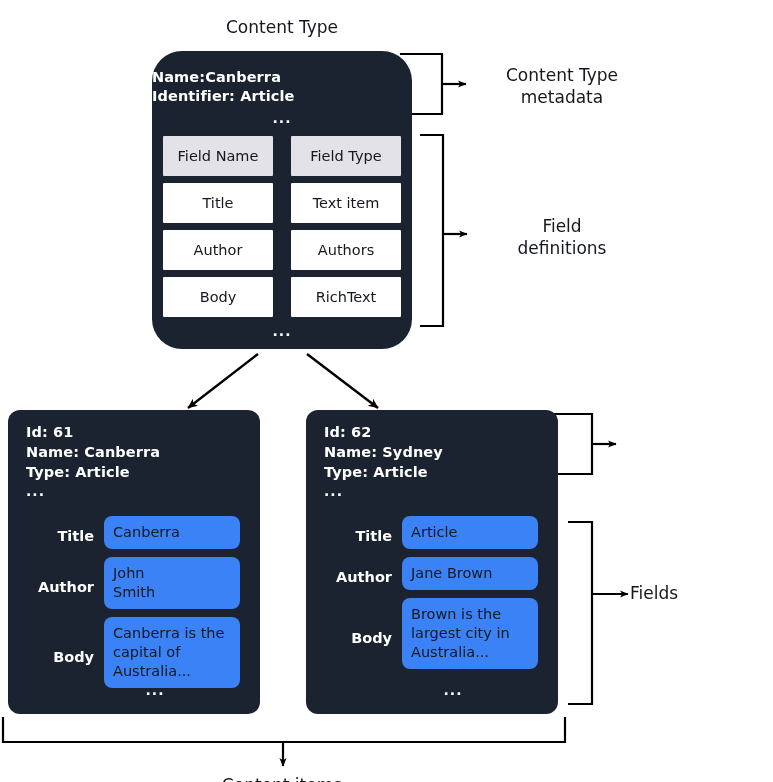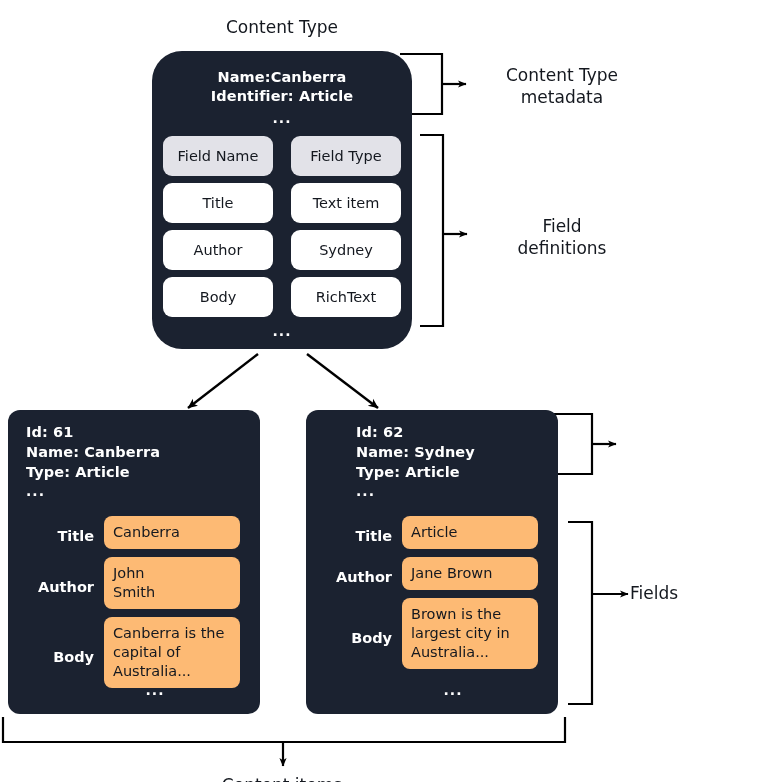--- a/index.html
+++ b/index.html
@@ -47,26 +47,24 @@
     left: 8px;
     top: 396px;
     width: 252px;
     height: 304px;
   }
   #item-card-2 {
     left: 306px;
     top: 396px;
     width: 252px;
     height: 304px;
-    padding-left: 32px;
   }
 
   
   .ct-meta {
-    text-align: center;
     color: #ffffff;
     font-weight: bold;
     font-size: 14.5px;
     line-height: 19px;
     padding-top: 17px;
     letter-spacing: 0.1px;
   }
   .ct-ellipsis {
     text-align: center;
     color: #ffffff;
@@ -83,21 +81,21 @@
     width: 238px;
   }
   .field-row {
     display: flex;
     justify-content: space-between;
     margin-bottom: 7px;
   }
   .fcell {
     width: 110px;
     height: 40px;
-    border-radius: 9px;
+    border-radius: 1px;
     display: flex;
     align-items: center;
     justify-content: center;
     font-size: 14.5px;
     color: #14181f;
     background: #ffffff;
     box-sizing: border-box;
   }
   .fcell.header {
     background: #e2e2e8;
@@ -151,21 +149,21 @@
     font-size: 14.5px;
     padding-right: 10px;
     box-sizing: border-box;
     flex: none;
   }
   .if-label.l1 { padding-top: 12px; }
   .if-label.l2 { padding-top: 22px; }
   .if-label.l3 { padding-top: 32px; }
   .if-value {
     width: 136px;
-    background: #fdba74;
+    background: #3b82f6;
     border-radius: 8px;
     color: #14181f;
     font-size: 14.5px;
     line-height: 19px;
     padding: 7px 9px;
     box-sizing: border-box;
     white-space: pre-line;
     flex: none;
   }
   .item-bottom-ellipsis {
@@ -256,21 +254,21 @@
       <div class="field-row">
         <div class="fcell header">Field Name</div>
         <div class="fcell header">Field Type</div>
       </div>
       <div class="field-row">
         <div class="fcell">Title</div>
         <div class="fcell">Text item</div>
       </div>
       <div class="field-row">
         <div class="fcell">Author</div>
-        <div class="fcell">Sydney</div>
+        <div class="fcell">Authors</div>
       </div>
       <div class="field-row">
         <div class="fcell">Body</div>
         <div class="fcell">RichText</div>
       </div>
     </div>
 
     <div class="ct-bottom-ellipsis">...</div>
   </div>
 

